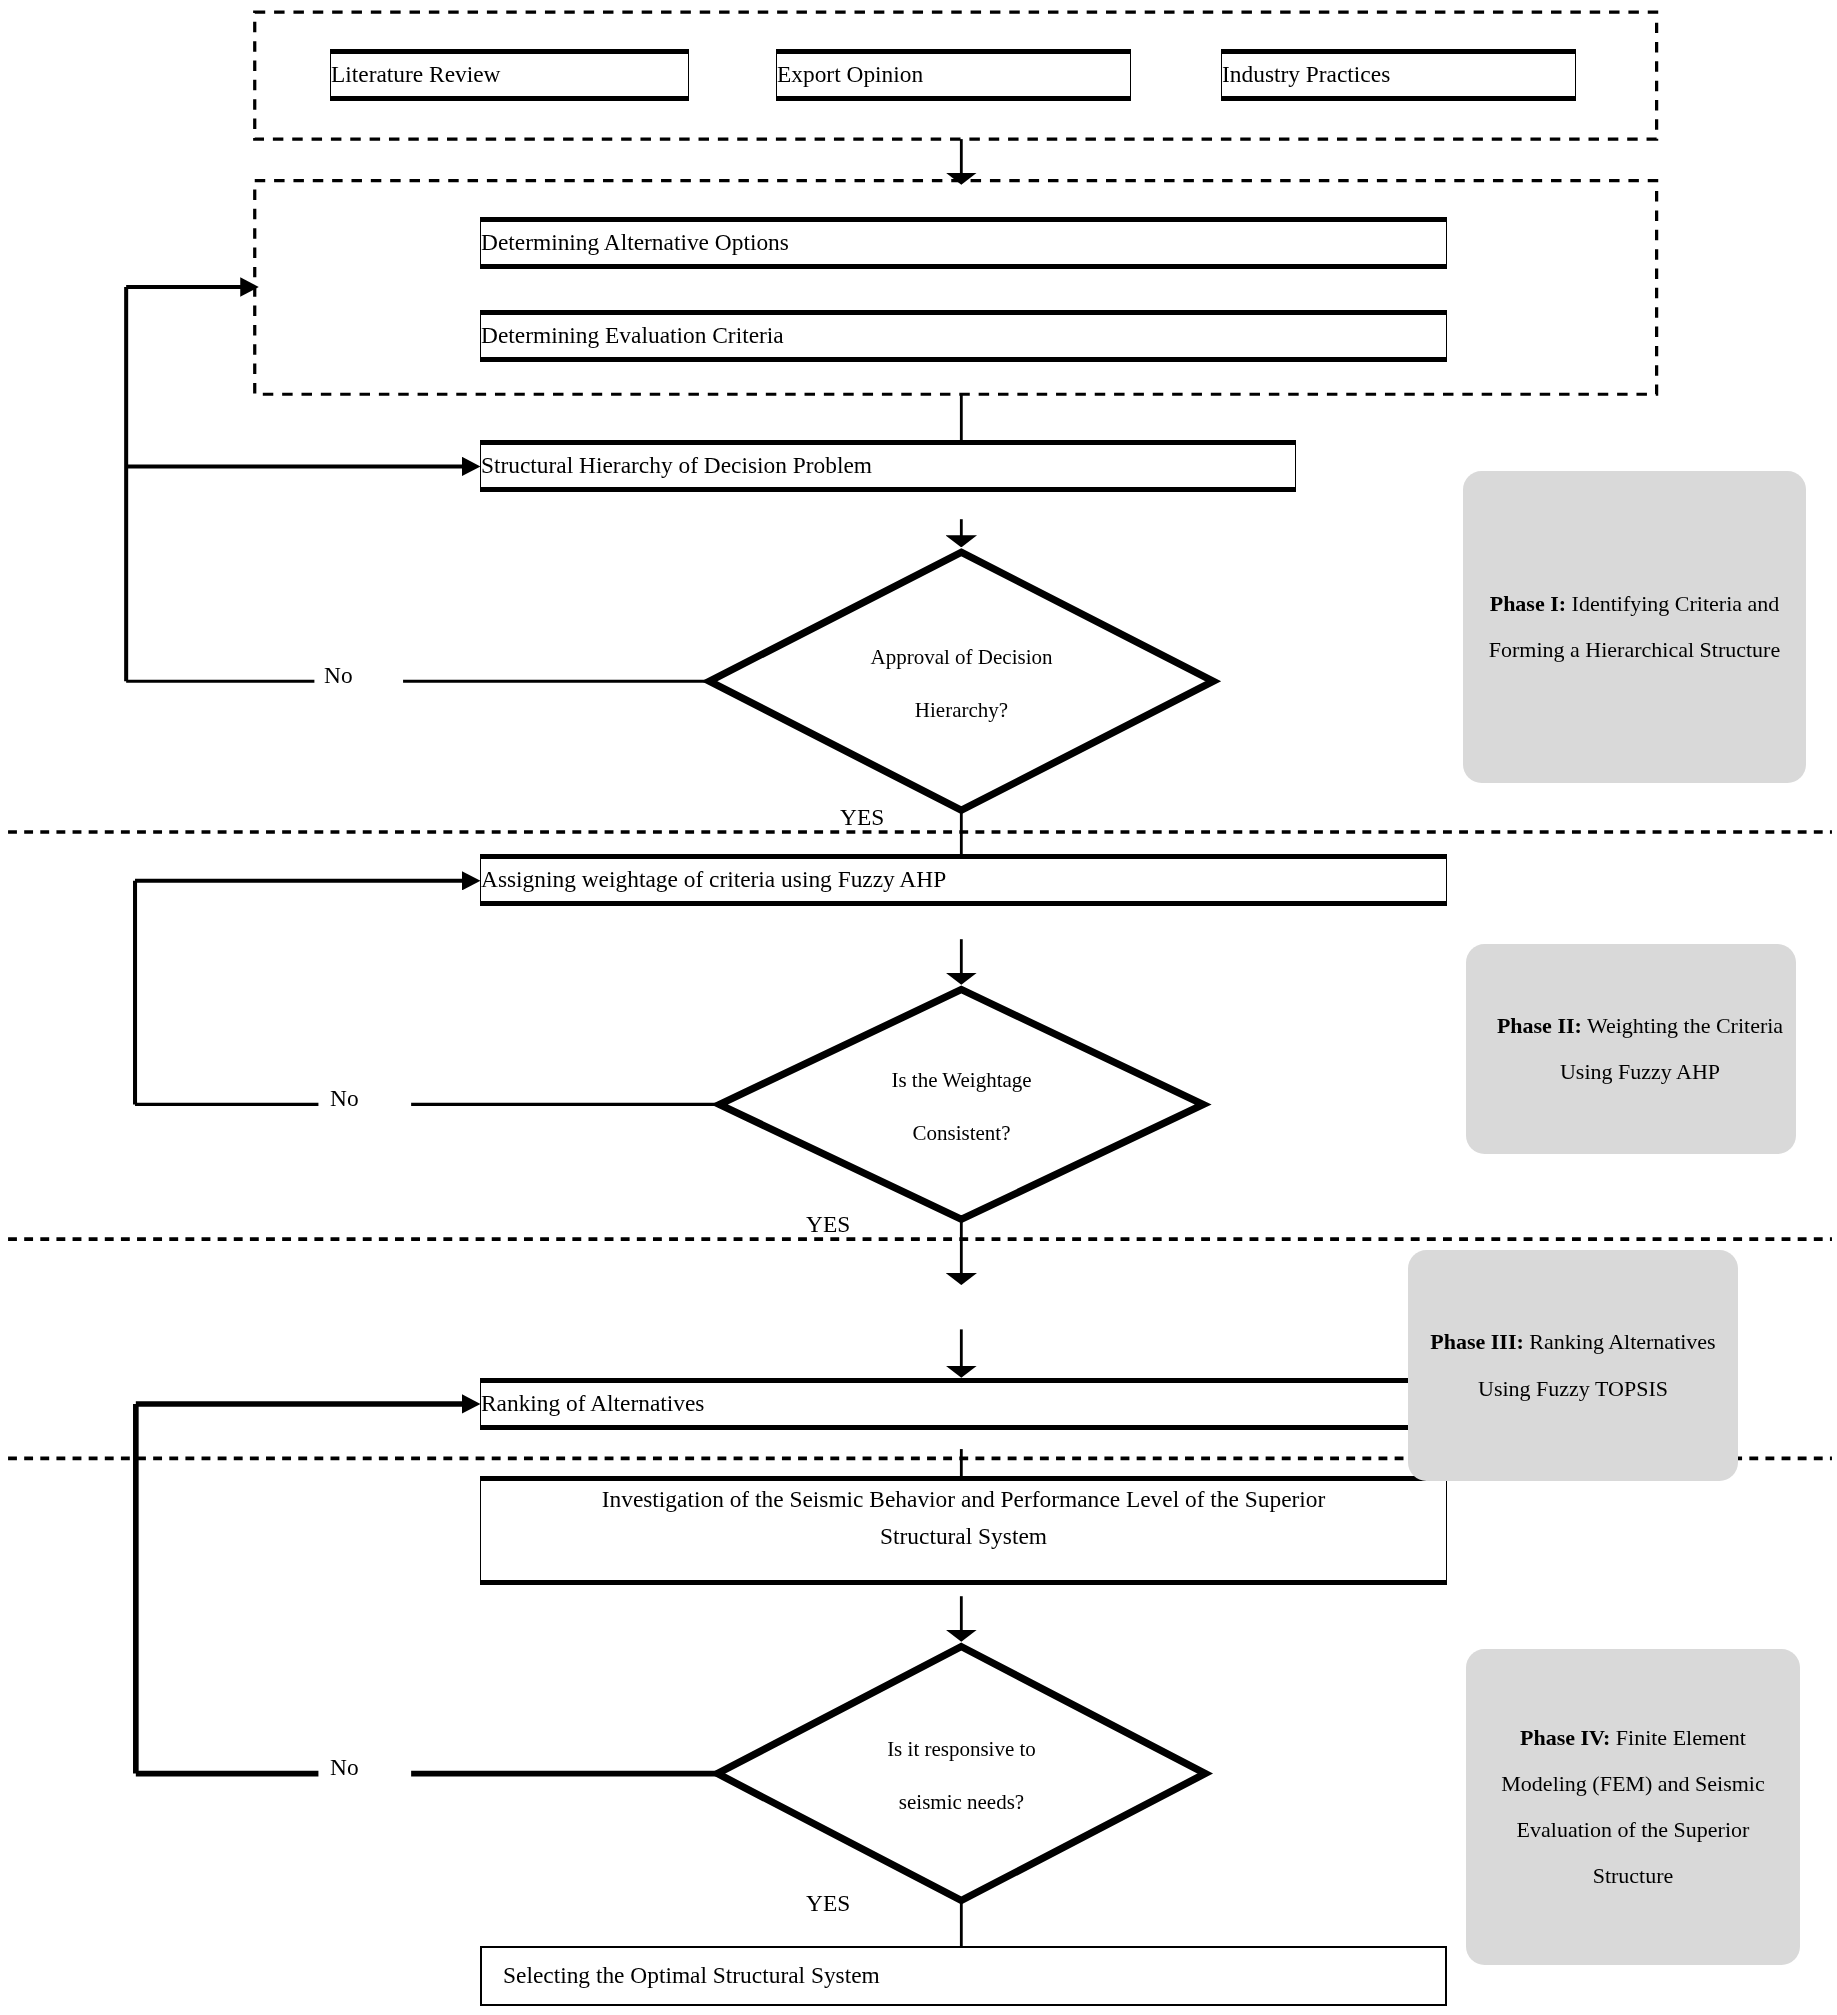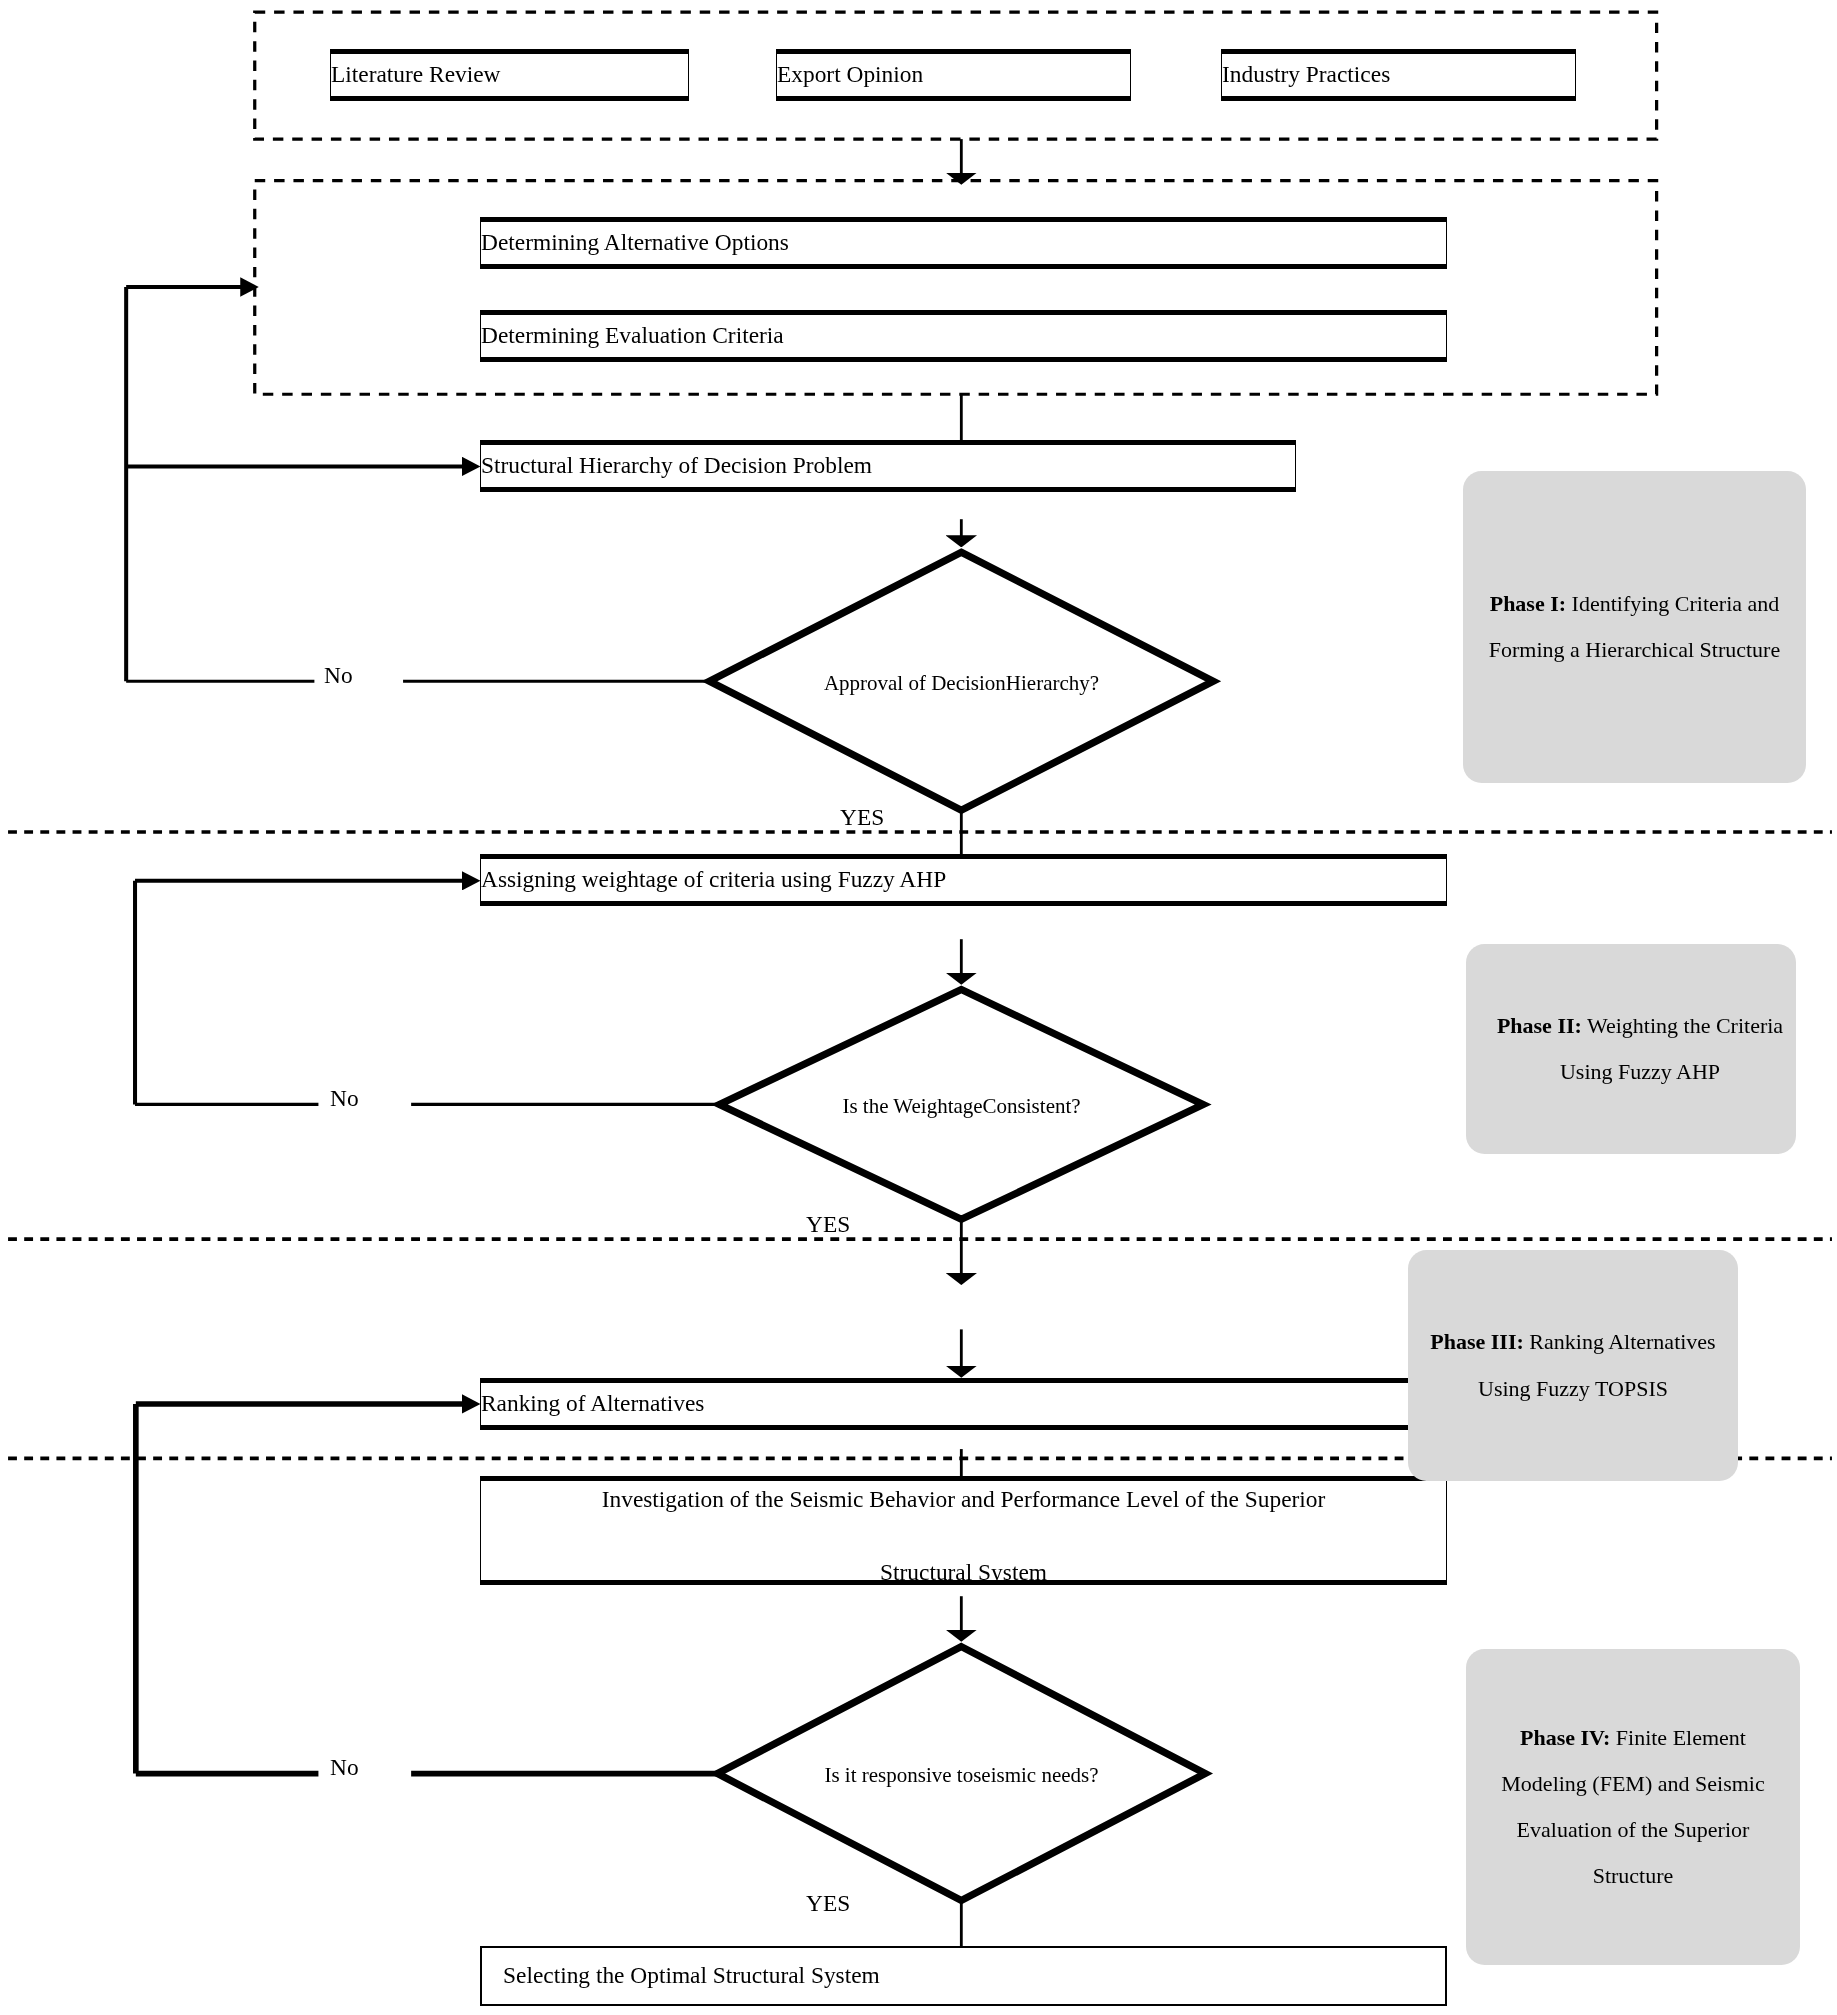--- a/index.html
+++ b/index.html
@@ -39,21 +39,21 @@
   }
   .node-box.plain {
     border-top-width: 2px;
     border-bottom-width: 2px;
     border-left-width: 2px;
     border-right-width: 2px;
   }
   .diamond-label {
     position: absolute;
     display: flex;
-    flex-direction: row;
+    flex-direction: column;
     align-items: center;
     justify-content: center;
     text-align: center;
     color: #000000;
     line-height: 2.5;
   }
   .phase-chip {
     position: absolute;
     box-sizing: border-box;
     background: #d9d9d9;
@@ -174,21 +174,21 @@
 
   <div class="node-box" style="left:480px; top:854px; width:967px; height:52px; font-size:23.4px;">
     <span>Assigning weightage of criteria using Fuzzy AHP</span>
   </div>
 
 
   <div class="node-box" style="left:480px; top:1378px; width:967px; height:52px; font-size:23.4px;">
     <span>Ranking of Alternatives</span>
   </div>
 
-  <div class="node-box" style="left:480px; top:1476px; width:967px; height:109px; font-size:23.4px; flex-direction:column; line-height:1.6;gap:36px;">
+  <div class="node-box" style="left:480px; top:1476px; width:967px; height:109px; font-size:23.4px; flex-direction:column; line-height:1.6;">
     <span>Investigation of the Seismic Behavior and Performance Level of the Superior</span>
     <span>Structural System</span>
   </div>
 
   <div class="node-box plain" style="left:480px; top:1946px; width:967px; height:60px; font-size:23.4px;padding-left:21px;">
     <span>Selecting the Optimal Structural System</span>
   </div>
 
   <div class="diamond-label" style="left:750px; top:629px; width:423px; height:109px; font-size:21px;">
     <span>Approval of Decision</span>

